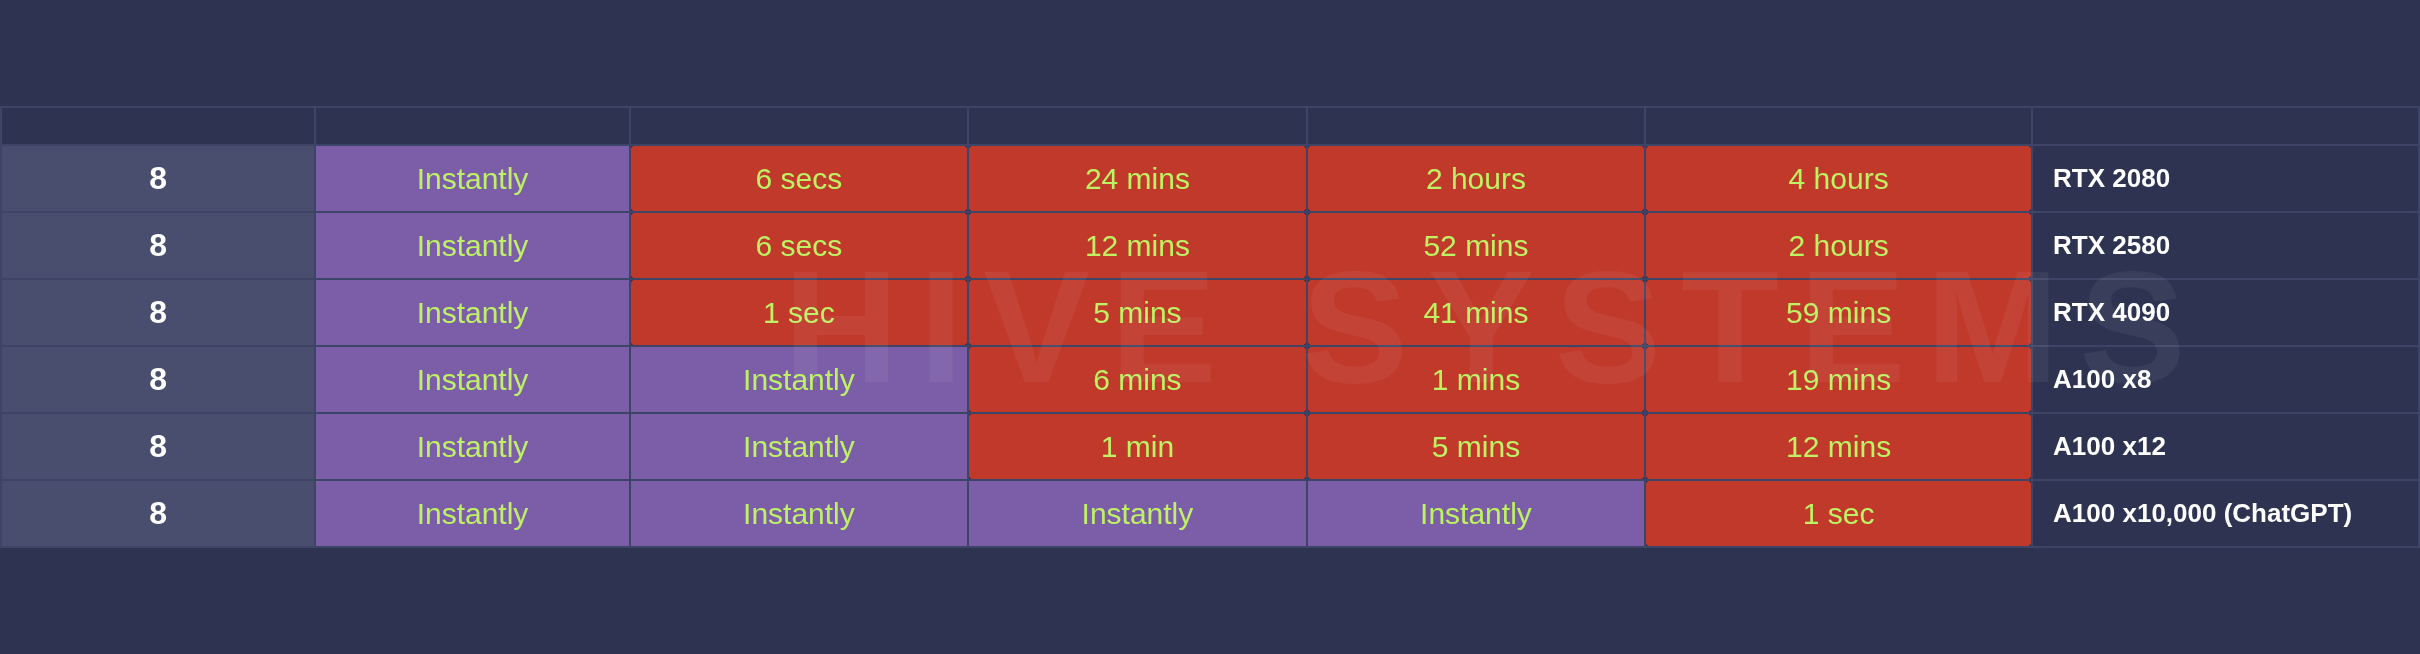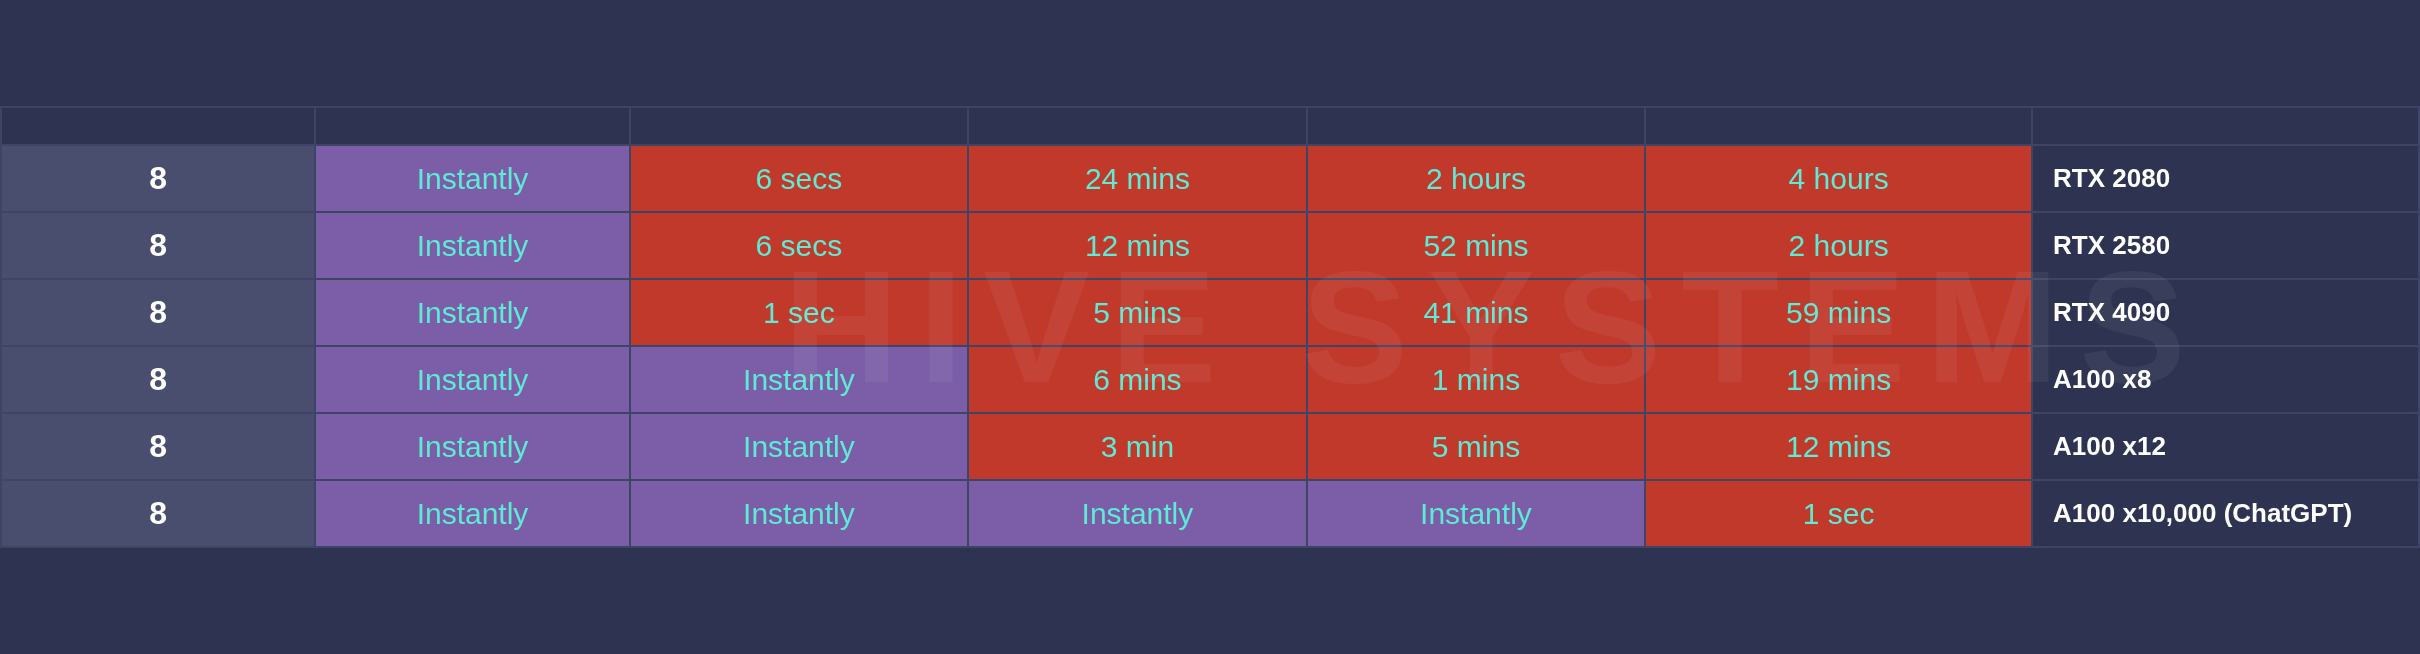--- a/index.html
+++ b/index.html
@@ -39,37 +39,38 @@
     thead tr th:last-child {
       font-size: 28px;
     }
     
     tbody tr td {
       text-align: center;
       font-size: 30px;
       font-weight: 500;
       padding: 14px 8px;
       border: 2px solid #3d4466;
-      color: #5eead4;
+      color: #bef264;
       vertical-align: middle;
     }
     
     tbody tr td:first-child {
       background: #4a4e6e;
       font-weight: bold;
       font-size: 32px;
       color: #ffffff;
     }
     
     .cell-purple {
       background: #7b5ea7;
     }
     
     .cell-red {
       background: #c0392b;
+      border-radius: 7px;
     }
     
     tbody tr td:last-child {
       background: #2d3350;
       font-weight: bold;
       font-size: 26px;
       text-align: left;
       padding-left: 20px;
       color: #ffffff;
       border-radius: 18px;
@@ -157,21 +158,21 @@
           <td class="cell-purple">Instantly</td>
           <td class="cell-red">6 mins</td>
           <td class="cell-red">1 mins</td>
           <td class="cell-red">19 mins</td>
           <td>A100 x8</td>
         </tr>
         <tr>
           <td>8</td>
           <td class="cell-purple">Instantly</td>
           <td class="cell-purple">Instantly</td>
-          <td class="cell-red">3 min</td>
+          <td class="cell-red">1 min</td>
           <td class="cell-red">5 mins</td>
           <td class="cell-red">12 mins</td>
           <td>A100 x12</td>
         </tr>
         <tr>
           <td>8</td>
           <td class="cell-purple">Instantly</td>
           <td class="cell-purple">Instantly</td>
           <td class="cell-purple">Instantly</td>
           <td class="cell-purple">Instantly</td>

